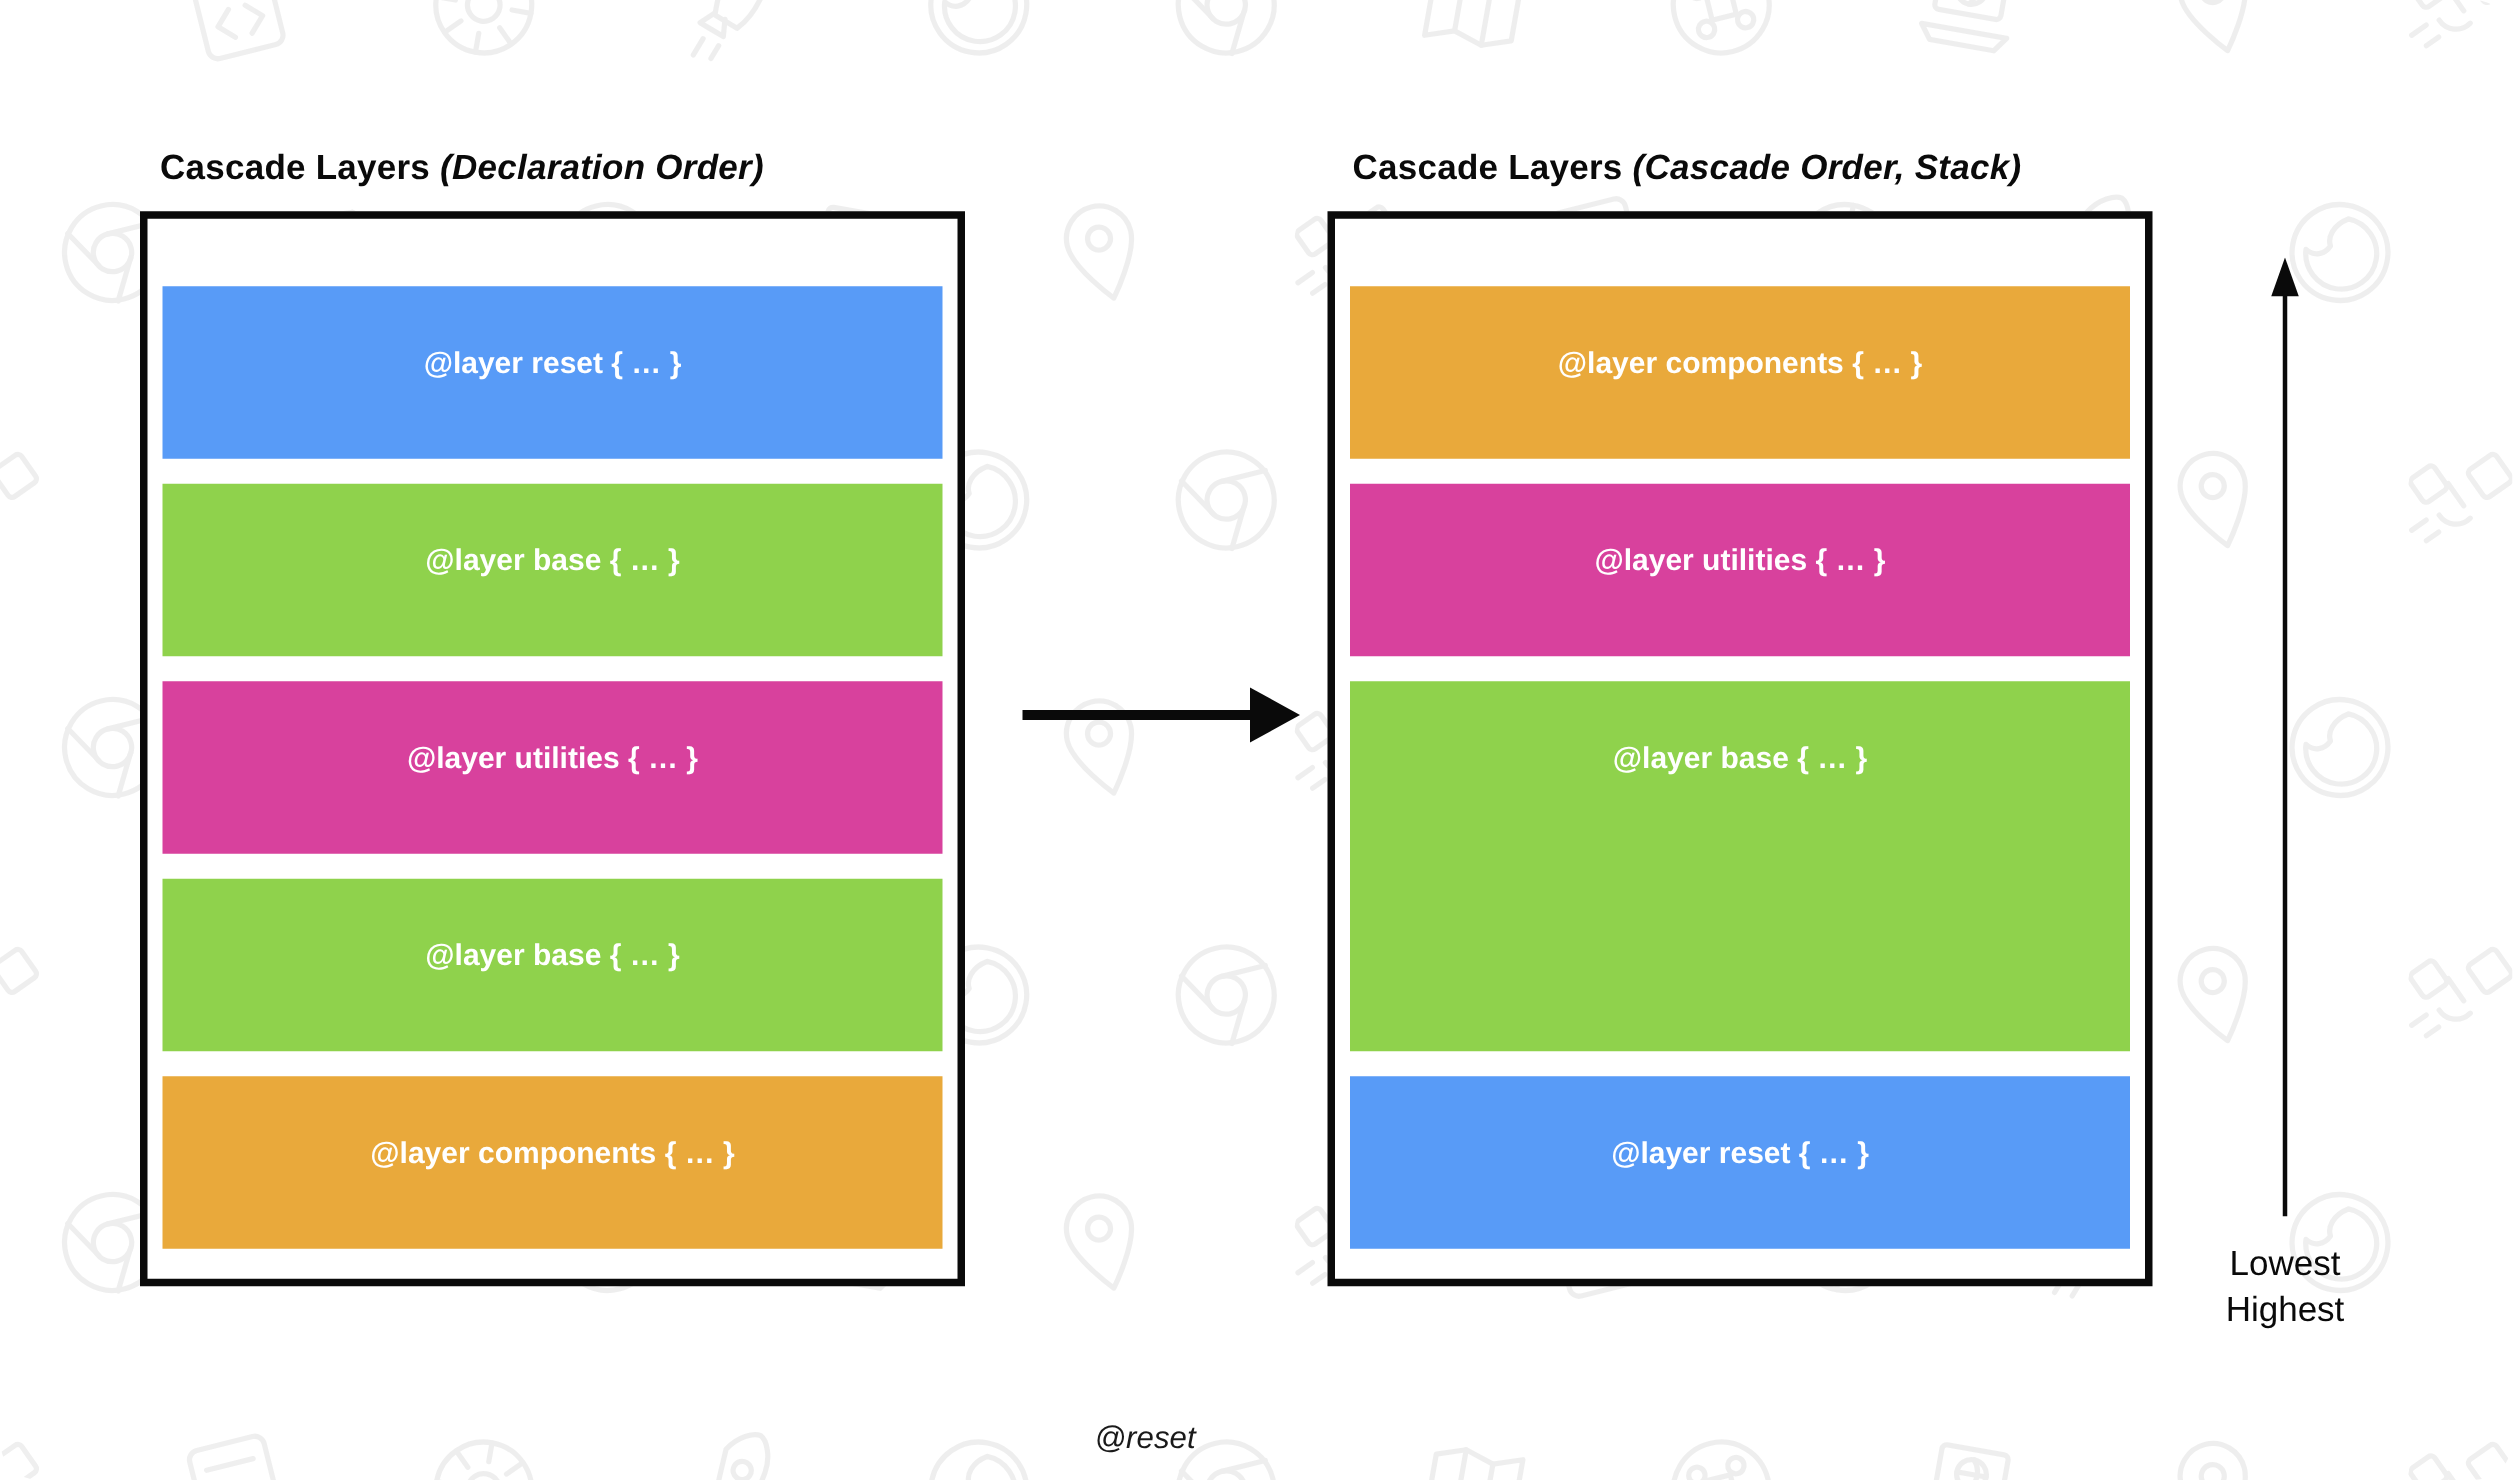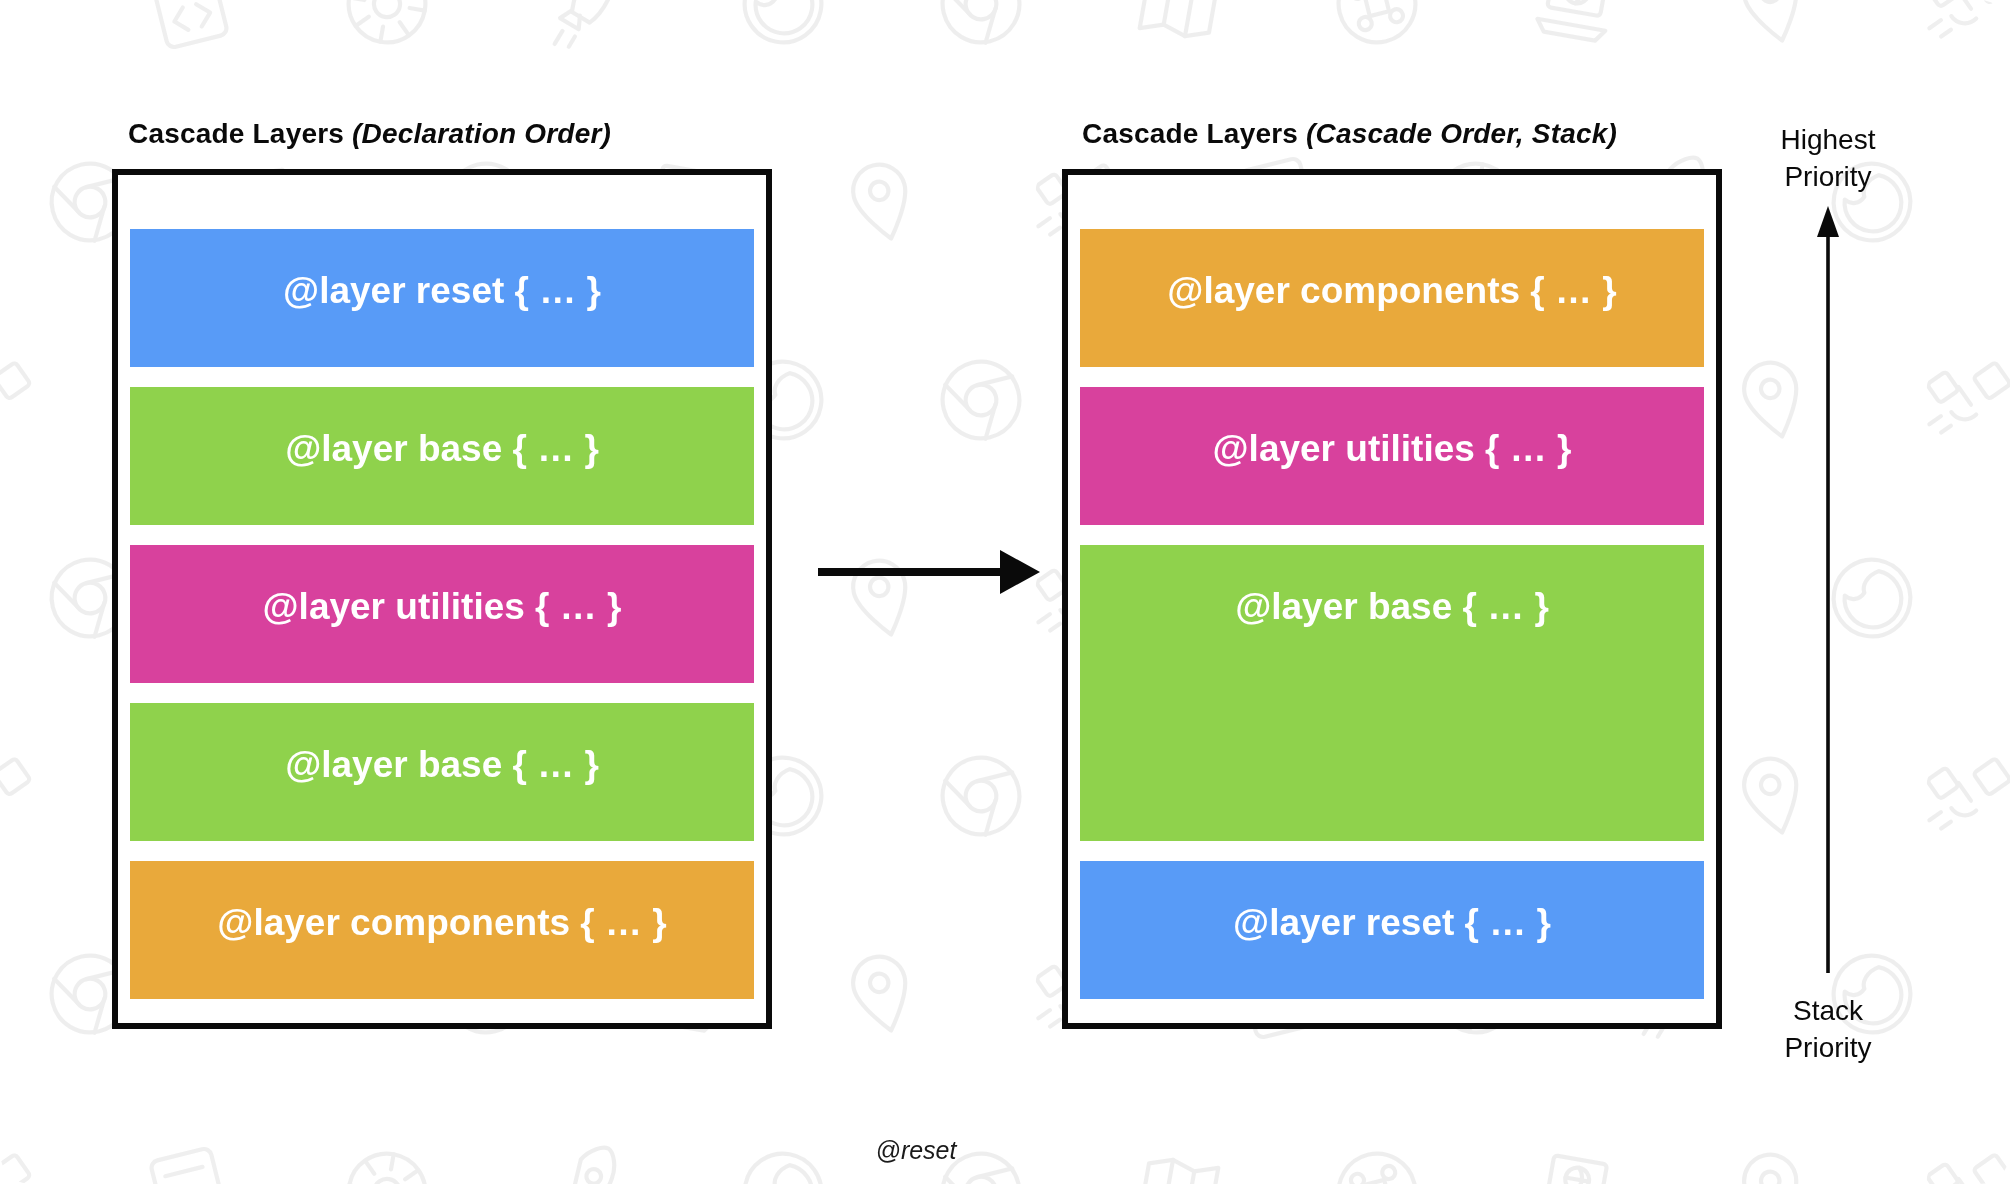--- a/index.html
+++ b/index.html
@@ -63,21 +63,21 @@
     flex-direction: column;
     justify-content: flex-start;
     width: 100%;
   }
   .layer-label {
     height: 124px;
     display: flex;
     align-items: center;
     justify-content: center;
     color: #ffffff;
-    font-size: 37px;
+    font-size: 24px;
     font-weight: bold;
     white-space: pre;
   }
 
   
   .h-arrow { position: absolute; left: 816px; top: 544px; }
   .v-arrow { position: absolute; left: 1808px; top: 206px; }
   .arrow-shape { fill: #0a0a0a; stroke: none; }
 
   
@@ -435,22 +435,21 @@
       <span class="layer-label">@layer reset { … }</span>
     </div>
       </div>
   </div>
 
   <svg class="h-arrow" width="224" height="56" viewBox="0 0 224 56">
     <rect class="arrow-shape" x="2" y="24" width="184" height="8"></rect>
     <polygon class="arrow-shape" points="184,6 184,50 224,28"></polygon>
   </svg>
 
-  <div class="axis-label" id="axis-high">Highest Priority</div>
   <svg class="v-arrow" width="40" height="775" viewBox="0 0 40 775">
     <polygon class="arrow-shape" points="20,0 9,31 31,31"></polygon>
     <rect class="arrow-shape" x="18.2" y="27" width="3.6" height="740"></rect>
   </svg>
-  <div class="axis-label" id="axis-low">Stack Priority</div>
+  <div class="axis-label" id="axis-low">Lowest Highest</div>
 
   <div class="credit">@reset</div>
 
 </div>
 
 </body></html>

